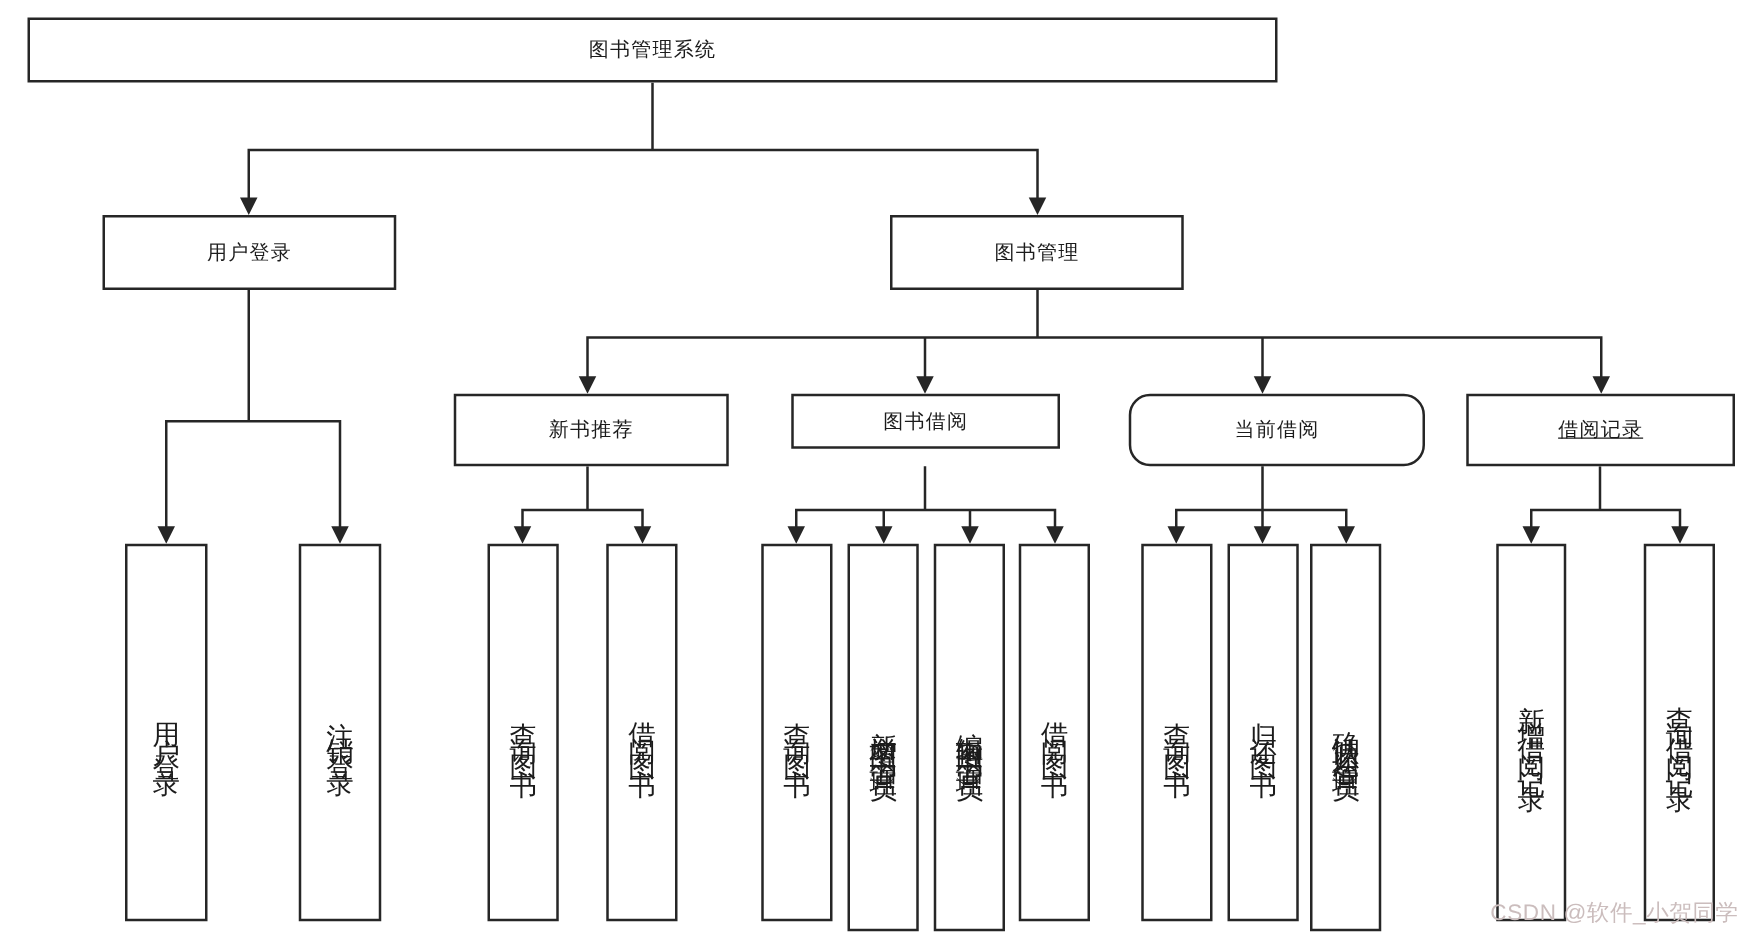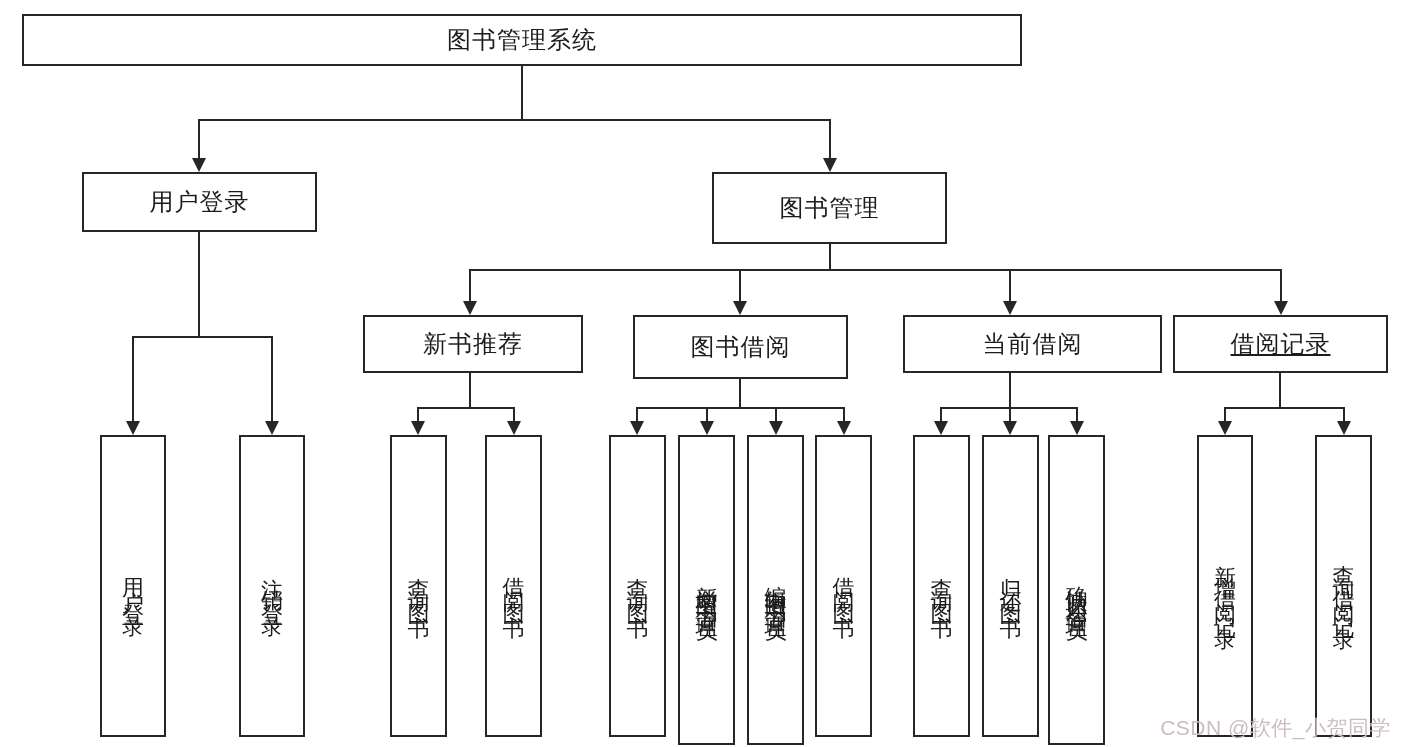--- a/index.html
+++ b/index.html
@@ -8,30 +8,30 @@
     position:relative; width:1405px; height:747px;
     background:#ffffff; overflow:hidden;
   }
   .connectors { position:absolute; left:0; top:0; z-index:1; }
   .box {
     position:absolute; z-index:2;
     border:2px solid #262626; background:#ffffff;
     display:flex; align-items:center; justify-content:center;
     color:#1c1c1c;
   }
-  .h-box span { font-size:24px; font-weight:500; letter-spacing:1px; white-space:nowrap; }
+  .h-box span { font-size:16px; font-weight:500; letter-spacing:1px; white-space:nowrap; }
   .v-box .v-text {
     writing-mode:vertical-rl; -webkit-writing-mode:vertical-rl;
     text-orientation:mixed;
     font-size:22px; font-weight:500; letter-spacing:13px; line-height:1;
   }
   .v-box .v-text.long { letter-spacing:5px; }
   .watermark {
     position:absolute; right:14px; bottom:5px; z-index:3;
-    font-size:21px; color:#cbbdbd; letter-spacing:0.5px;
+    font-size:18px; color:#cbbdbd; letter-spacing:0.5px;
   }
 </style>
 </head>
 <body>
 
 <div class="canvas">
 
   <svg class="connectors" width="1405" height="747" viewBox="0 0 1405 747">
     <g stroke="#262626" stroke-width="2" fill="none">
 
@@ -72,31 +72,31 @@
     </g>
   </svg>
 
   <div class="box h-box" style="left:22px; top:14px; width:1000px; height:52px;">
     <span>图书管理系统</span>
   </div>
 
   <div class="box h-box" style="left:82px; top:172px; width:235px; height:60px;">
     <span>用户登录</span>
   </div>
-  <div class="box h-box" style="left:712px; top:172px; width:235px; height:72px;">
+  <div class="box h-box" style="left:712px; top:172px; width:235px; height:60px;">
     <span>图书管理</span>
   </div>
 
   <div class="box h-box" style="left:363px; top:315px; width:220px; height:58px;">
     <span>新书推荐</span>
   </div>
-  <div class="box h-box" style="left:633px; top:315px; width:215px; height:64px;">
+  <div class="box h-box" style="left:633px; top:315px; width:215px; height:44px;">
     <span>图书借阅</span>
   </div>
-  <div class="box h-box" style="left:903px; top:315px; width:259px; height:58px;">
+  <div class="box h-box" style="left:903px; top:315px; width:237px; height:58px;border-radius:17px;">
     <span>当前借阅</span>
   </div>
   <div class="box h-box" style="left:1173px; top:315px; width:215px; height:58px;text-decoration:underline;">
     <span>借阅记录</span>
   </div>
 
   <div class="box v-box" style="left:100px; top:435px; width:66px; height:302px;">
     <span class="v-text">用户登录</span>
   </div>
   <div class="box v-box" style="left:239px; top:435px; width:66px; height:302px;">

